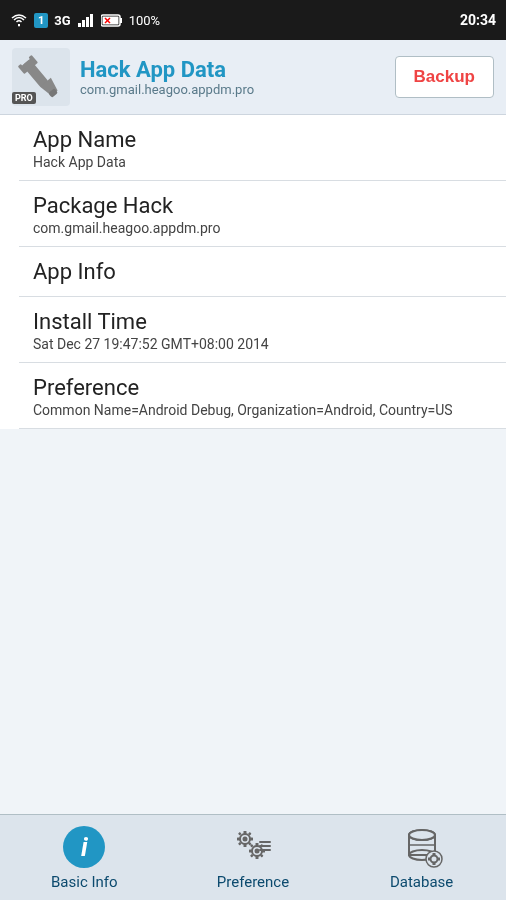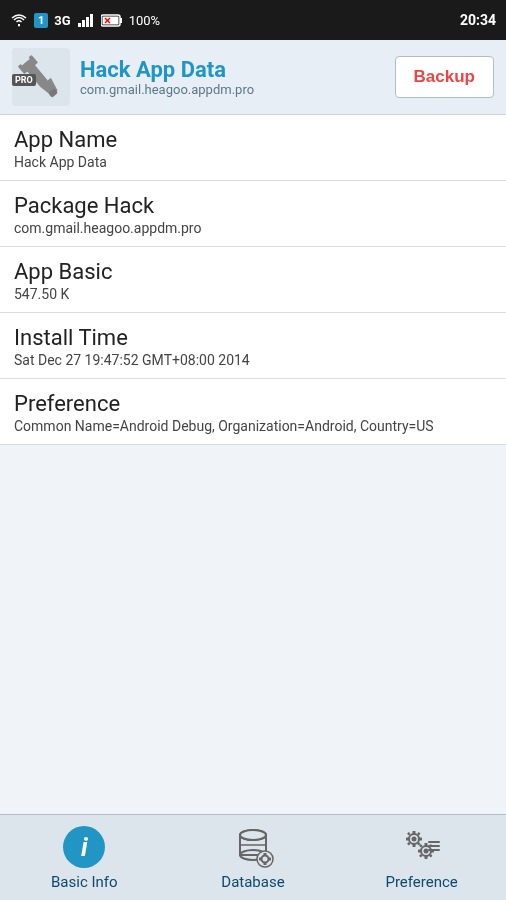--- a/index.html
+++ b/index.html
@@ -75,20 +75,21 @@
       font-weight: bold;
       color: #ef4444;
       cursor: pointer;
     }
 
     
     .content {
       width: 100%;
       background: white;
       flex: 1;
+      padding-left: 19px;
     }
 
     .info-row {
       padding: 12px 14px 10px 14px;
       border-bottom: 1px solid #d8dde2;
     }
     .info-label {
       font-size: 22px;
       font-weight: 400;
       color: #222;
@@ -143,21 +144,21 @@
       justify-content: center;
       color: white;
       font-size: 26px;
       font-weight: bold;
       font-style: italic;
     }
 
     
     .pro-badge {
       position: absolute;
-      bottom: 20px;
+      bottom: 2px;
       left: 0;
       background: #555;
       color: white;
       font-size: 9px;
       font-weight: bold;
       padding: 1px 3px;
       border-radius: 2px;
     }
     .logo-container {
       position: relative;
@@ -236,22 +237,21 @@
     <div class="info-label">App Name</div>
     <div class="info-value">Hack App Data</div>
   </div>
 
   <div class="info-row">
     <div class="info-label">Package Hack</div>
     <div class="info-value">com.gmail.heagoo.appdm.pro</div>
   </div>
 
   <div class="info-row">
-    <div class="info-label">App Basic</div>
-    <div class="info-value">547.50 K</div>
+    <div class="info-label">App Info</div>
   </div>
 
   <div class="info-row">
     <div class="info-label">Install Time</div>
     <div class="info-value">Sat Dec 27 19:47:52 GMT+08:00 2014</div>
   </div>
 
   <div class="info-row">
     <div class="info-label">Preference</div>
     <div class="info-value">Common Name=Android Debug, Organization=Android, Country=US</div>
@@ -259,42 +259,20 @@
 
 </div>
 
 <div class="bottom-nav">
 
   <div class="nav-item">
     <div class="nav-icon">
       <div class="info-circle">i</div>
     </div>
     <span class="nav-label">Basic Info</span>
-  </div>
-
-  <div class="nav-item">
-    <div class="nav-icon">
-      <svg width="44" height="44" viewBox="0 0 44 44">
-
-        <ellipse cx="22" cy="10" rx="13" ry="5" fill="none" stroke="#666" stroke-width="2"></ellipse>
-        <rect x="9" y="10" width="26" height="20" fill="none" stroke="#666" stroke-width="2"></rect>
-        <ellipse cx="22" cy="30" rx="13" ry="5" fill="none" stroke="#666" stroke-width="2"></ellipse>
-        <ellipse cx="22" cy="10" rx="13" ry="5" fill="#dce4ec" stroke="#666" stroke-width="2"></ellipse>
-
-        <line x1="9" y1="20" x2="35" y2="20" stroke="#666" stroke-width="1.5"></line>
-
-        <circle cx="34" cy="34" r="8" fill="#dce4ec" stroke="#666" stroke-width="1.5"></circle>
-        <circle cx="34" cy="34" r="3.5" fill="none" stroke="#666" stroke-width="2"></circle>
-        <rect x="32.5" y="28" width="3" height="2.5" rx="0.3" fill="#666"></rect>
-        <rect x="32.5" y="37.5" width="3" height="2.5" rx="0.3" fill="#666"></rect>
-        <rect x="28" y="32.5" width="2.5" height="3" rx="0.3" fill="#666"></rect>
-        <rect x="37.5" y="32.5" width="2.5" height="3" rx="0.3" fill="#666"></rect>
-      </svg>
-    </div>
-    <span class="nav-label">Database</span>
   </div>
 
   <div class="nav-item">
     <div class="nav-icon">
       <svg width="44" height="44" viewBox="0 0 44 44">
 
         <g transform="translate(18,18)">
           <circle cx="8" cy="8" r="5" fill="none" stroke="#666" stroke-width="2"></circle>
           <circle cx="8" cy="8" r="2.5" fill="#666"></circle>
 
@@ -322,13 +300,35 @@
         </g>
 
         <rect x="28" y="16" width="12" height="2" rx="1" fill="#666"></rect>
         <rect x="28" y="20" width="12" height="2" rx="1" fill="#666"></rect>
         <rect x="28" y="24" width="12" height="2" rx="1" fill="#666"></rect>
       </svg>
     </div>
     <span class="nav-label">Preference</span>
   </div>
 
+  <div class="nav-item">
+    <div class="nav-icon">
+      <svg width="44" height="44" viewBox="0 0 44 44">
+
+        <ellipse cx="22" cy="10" rx="13" ry="5" fill="none" stroke="#666" stroke-width="2"></ellipse>
+        <rect x="9" y="10" width="26" height="20" fill="none" stroke="#666" stroke-width="2"></rect>
+        <ellipse cx="22" cy="30" rx="13" ry="5" fill="none" stroke="#666" stroke-width="2"></ellipse>
+        <ellipse cx="22" cy="10" rx="13" ry="5" fill="#dce4ec" stroke="#666" stroke-width="2"></ellipse>
+
+        <line x1="9" y1="20" x2="35" y2="20" stroke="#666" stroke-width="1.5"></line>
+
+        <circle cx="34" cy="34" r="8" fill="#dce4ec" stroke="#666" stroke-width="1.5"></circle>
+        <circle cx="34" cy="34" r="3.5" fill="none" stroke="#666" stroke-width="2"></circle>
+        <rect x="32.5" y="28" width="3" height="2.5" rx="0.3" fill="#666"></rect>
+        <rect x="32.5" y="37.5" width="3" height="2.5" rx="0.3" fill="#666"></rect>
+        <rect x="28" y="32.5" width="2.5" height="3" rx="0.3" fill="#666"></rect>
+        <rect x="37.5" y="32.5" width="2.5" height="3" rx="0.3" fill="#666"></rect>
+      </svg>
+    </div>
+    <span class="nav-label">Database</span>
+  </div>
+
 </div>
 
 </body></html>

